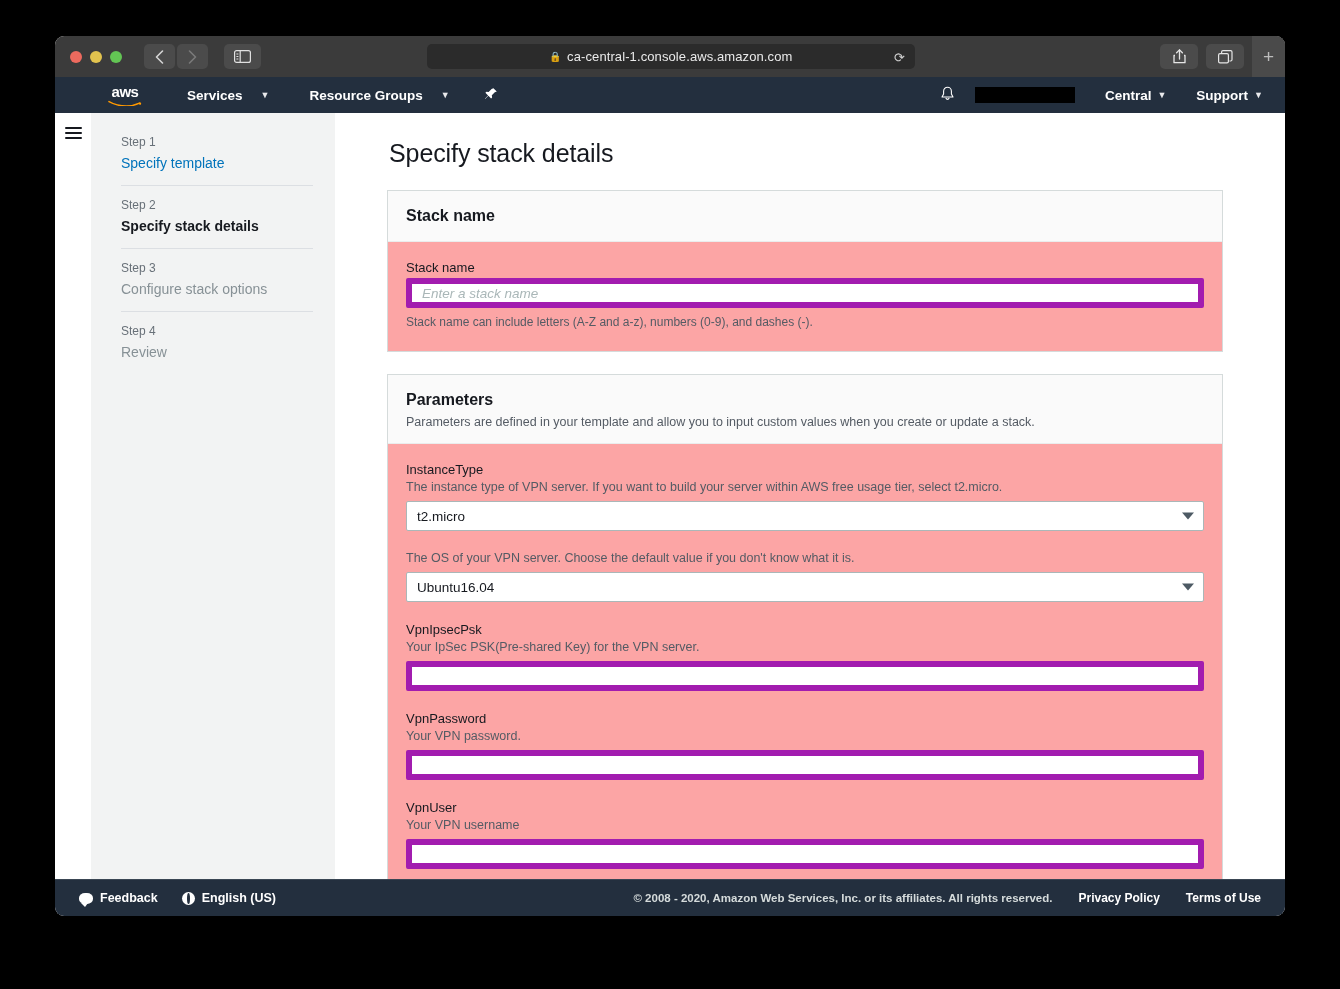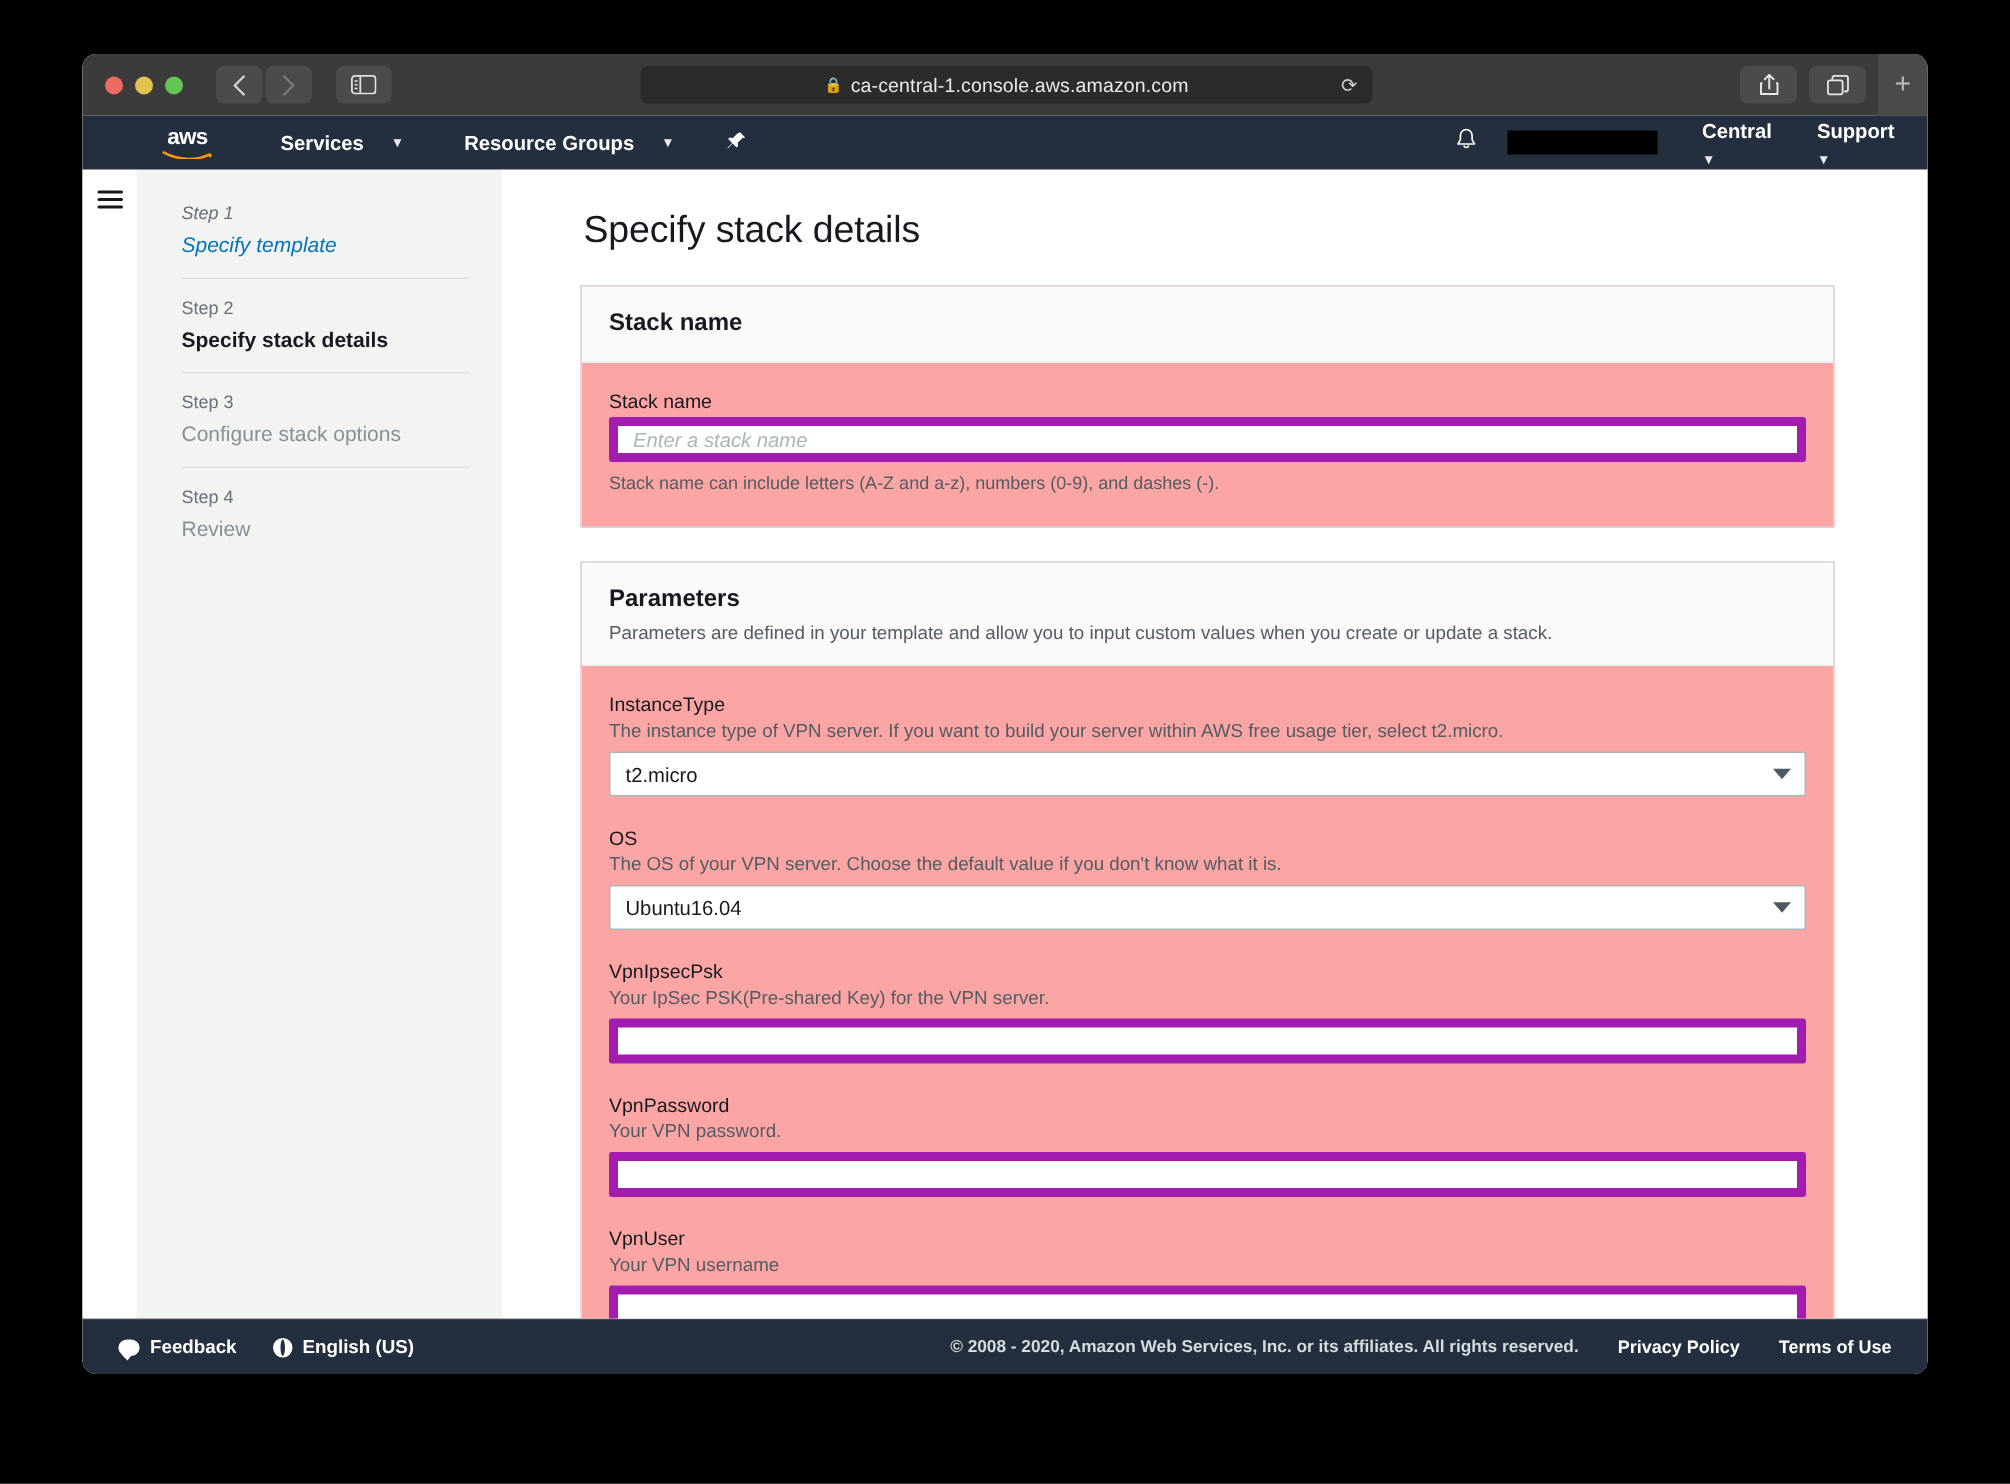--- a/index.html
+++ b/index.html
@@ -107,21 +107,21 @@
   .pin { margin-left: 34px; color: #fff; font-size: 13px; }
 
   .awsnav-right {
     position: absolute; right: 0; top: 0; height: 36px;
     display: flex; align-items: center; padding-right: 22px;
   }
   .bell { font-size: 15px; font-weight: normal; margin-right: 20px; }
   .redact {
     width: 100px; height: 16px; background: #000; display: block;
   }
-  .nav-r-item { display: flex; align-items: flex-start; gap: 6px; margin-left: 30px; flex-direction: column; }
+  .nav-r-item { display: flex; align-items: center; gap: 6px; margin-left: 30px; }
 
   
   .body {
     display: flex;
     height: 766px;
     background: #ffffff;
   }
   .railbar {
     width: 36px;
     background: #ffffff;
@@ -132,21 +132,21 @@
   .hamburger { width: 17px; display: flex; flex-direction: column; gap: 3px; }
   .hamburger span { display: block; height: 2px; background: #16191f; border-radius: 1px; }
 
   .steps {
     width: 244px;
     background: #f2f3f3;
     padding: 18px 22px 0 30px;
     flex-shrink: 0;
   }
   .step { padding: 12px 0 14px 0; }
-  .step:first-child { padding-top: 4px; font-style: italic; }
+  .step:first-child { padding-top: 4px; }
   .step + .step { border-top: 1px solid #dcdfe3; }
   .step-num { font-size: 12px; color: #687078; margin-bottom: 6px; }
   .step-label { font-size: 14px; color: #879196; }
   .step-label.link { color: #0073bb; }
   .step-label.current { color: #16191f; font-weight: bold; }
 
   .main {
     flex: 1;
     background: #ffffff;
     padding: 14px 62px 0 52px;
@@ -406,21 +406,20 @@
           <div class="field">
             <div class="field-label">InstanceType</div>
             <div class="field-desc">The instance type of VPN server. If you want to build your server within AWS free usage tier, select t2.micro.</div>
             <div class="select">
               <span>t2.micro</span>
               <span class="caret"></span>
             </div>
           </div>
 
           <div class="field">
-            <div class="field-label">OS</div>
             <div class="field-desc">The OS of your VPN server. Choose the default value if you don't know what it is.</div>
             <div class="select">
               <span>Ubuntu16.04</span>
               <span class="caret"></span>
             </div>
           </div>
 
           <div class="field">
             <div class="field-label">VpnIpsecPsk</div>
             <div class="field-desc">Your IpSec PSK(Pre-shared Key) for the VPN server.</div>

